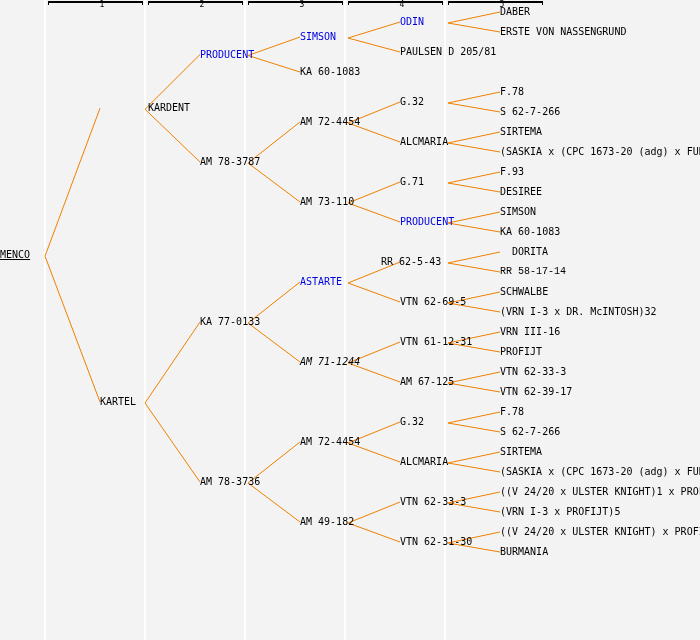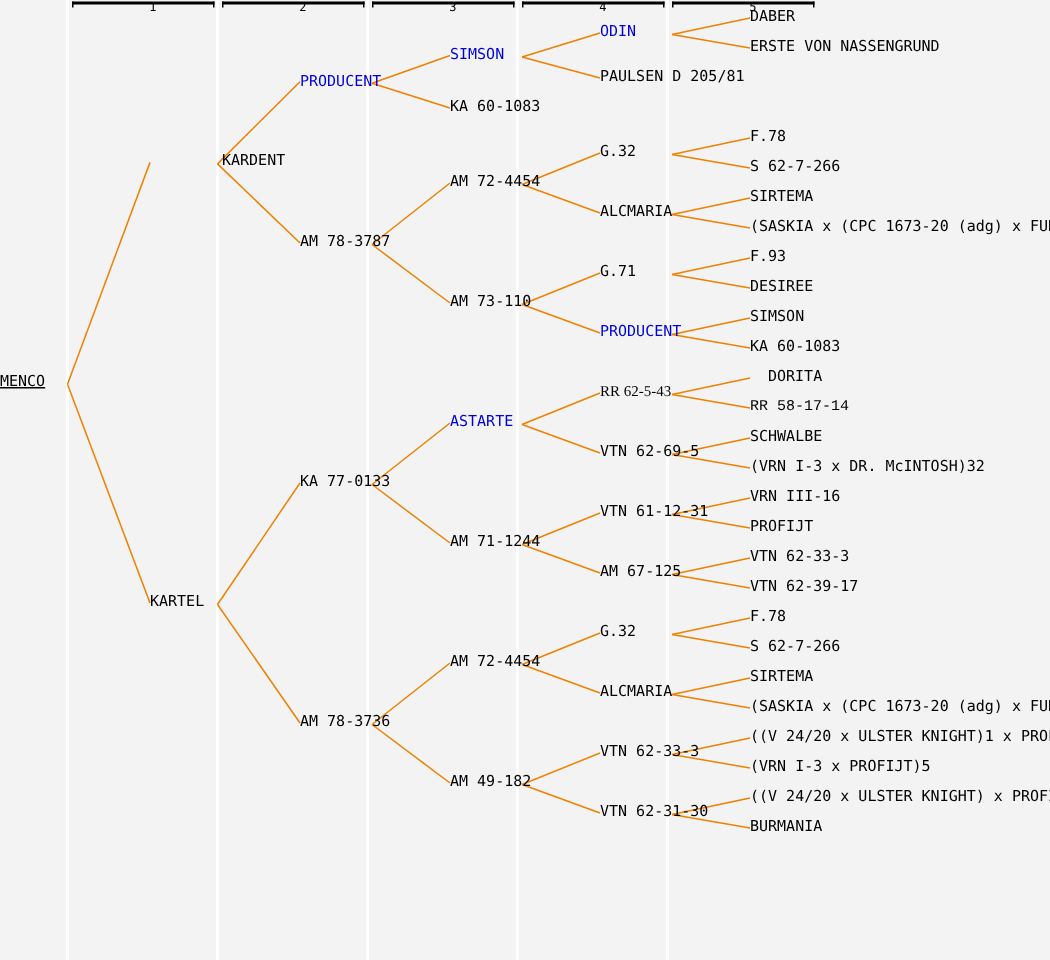--- a/index.html
+++ b/index.html
@@ -109,27 +109,27 @@
     <div class="node" style="left: 300px; top: 196px;">AM 73-110</div>
     <div class="node" style="left: 400px; top: 176px;">G.71</div>
     <div class="node" style="left: 500px; top: 166px;">F.93</div>
     <div class="node" style="left: 500px; top: 186px;">DESIREE</div>
     <div class="node blue" style="left: 400px; top: 216px;">PRODUCENT</div>
     <div class="node" style="left: 500px; top: 206px;">SIMSON</div>
     <div class="node" style="left: 500px; top: 226px;">KA 60-1083</div>
     <div class="node" style="left: 100px; top: 396px;">KARTEL</div>
     <div class="node" style="left: 200px; top: 316px;">KA 77-0133</div>
     <div class="node blue" style="left: 300px; top: 276px;">ASTARTE</div>
-    <div class="node" style="left: 400px; top: 256px; font-family: Liberation Serif, serif;">RR 62-5-43</div>
+    <div class="node" style="left: 381px; top: 256px;">RR 62-5-43</div>
     <div class="node" style="left: 500px; top: 246px; margin-left: 12px;">DORITA</div>
     <div class="node" style="left: 500px; top: 266px; font-family: Liberation Mono, monospace;">RR 58-17-14</div>
     <div class="node" style="left: 400px; top: 296px;">VTN 62-69-5</div>
     <div class="node" style="left: 500px; top: 286px;">SCHWALBE</div>
     <div class="node" style="left: 500px; top: 306px;">(VRN I-3 x DR. McINTOSH)32</div>
-    <div class="node" style="left: 300px; top: 356px;">AM 71-1244</div>
+    <div class="node" style="left: 300px; top: 356px; font-style: italic;">AM 71-1244</div>
     <div class="node" style="left: 400px; top: 336px;">VTN 61-12-31</div>
     <div class="node" style="left: 500px; top: 326px;">VRN III-16</div>
     <div class="node" style="left: 500px; top: 346px;">PROFIJT</div>
     <div class="node" style="left: 400px; top: 376px;">AM 67-125</div>
     <div class="node" style="left: 500px; top: 366px;">VTN 62-33-3</div>
     <div class="node" style="left: 500px; top: 386px;">VTN 62-39-17</div>
     <div class="node" style="left: 200px; top: 476px;">AM 78-3736</div>
     <div class="node" style="left: 300px; top: 436px;">AM 72-4454</div>
     <div class="node" style="left: 400px; top: 416px;">G.32</div>
     <div class="node" style="left: 500px; top: 406px;">F.78</div>

